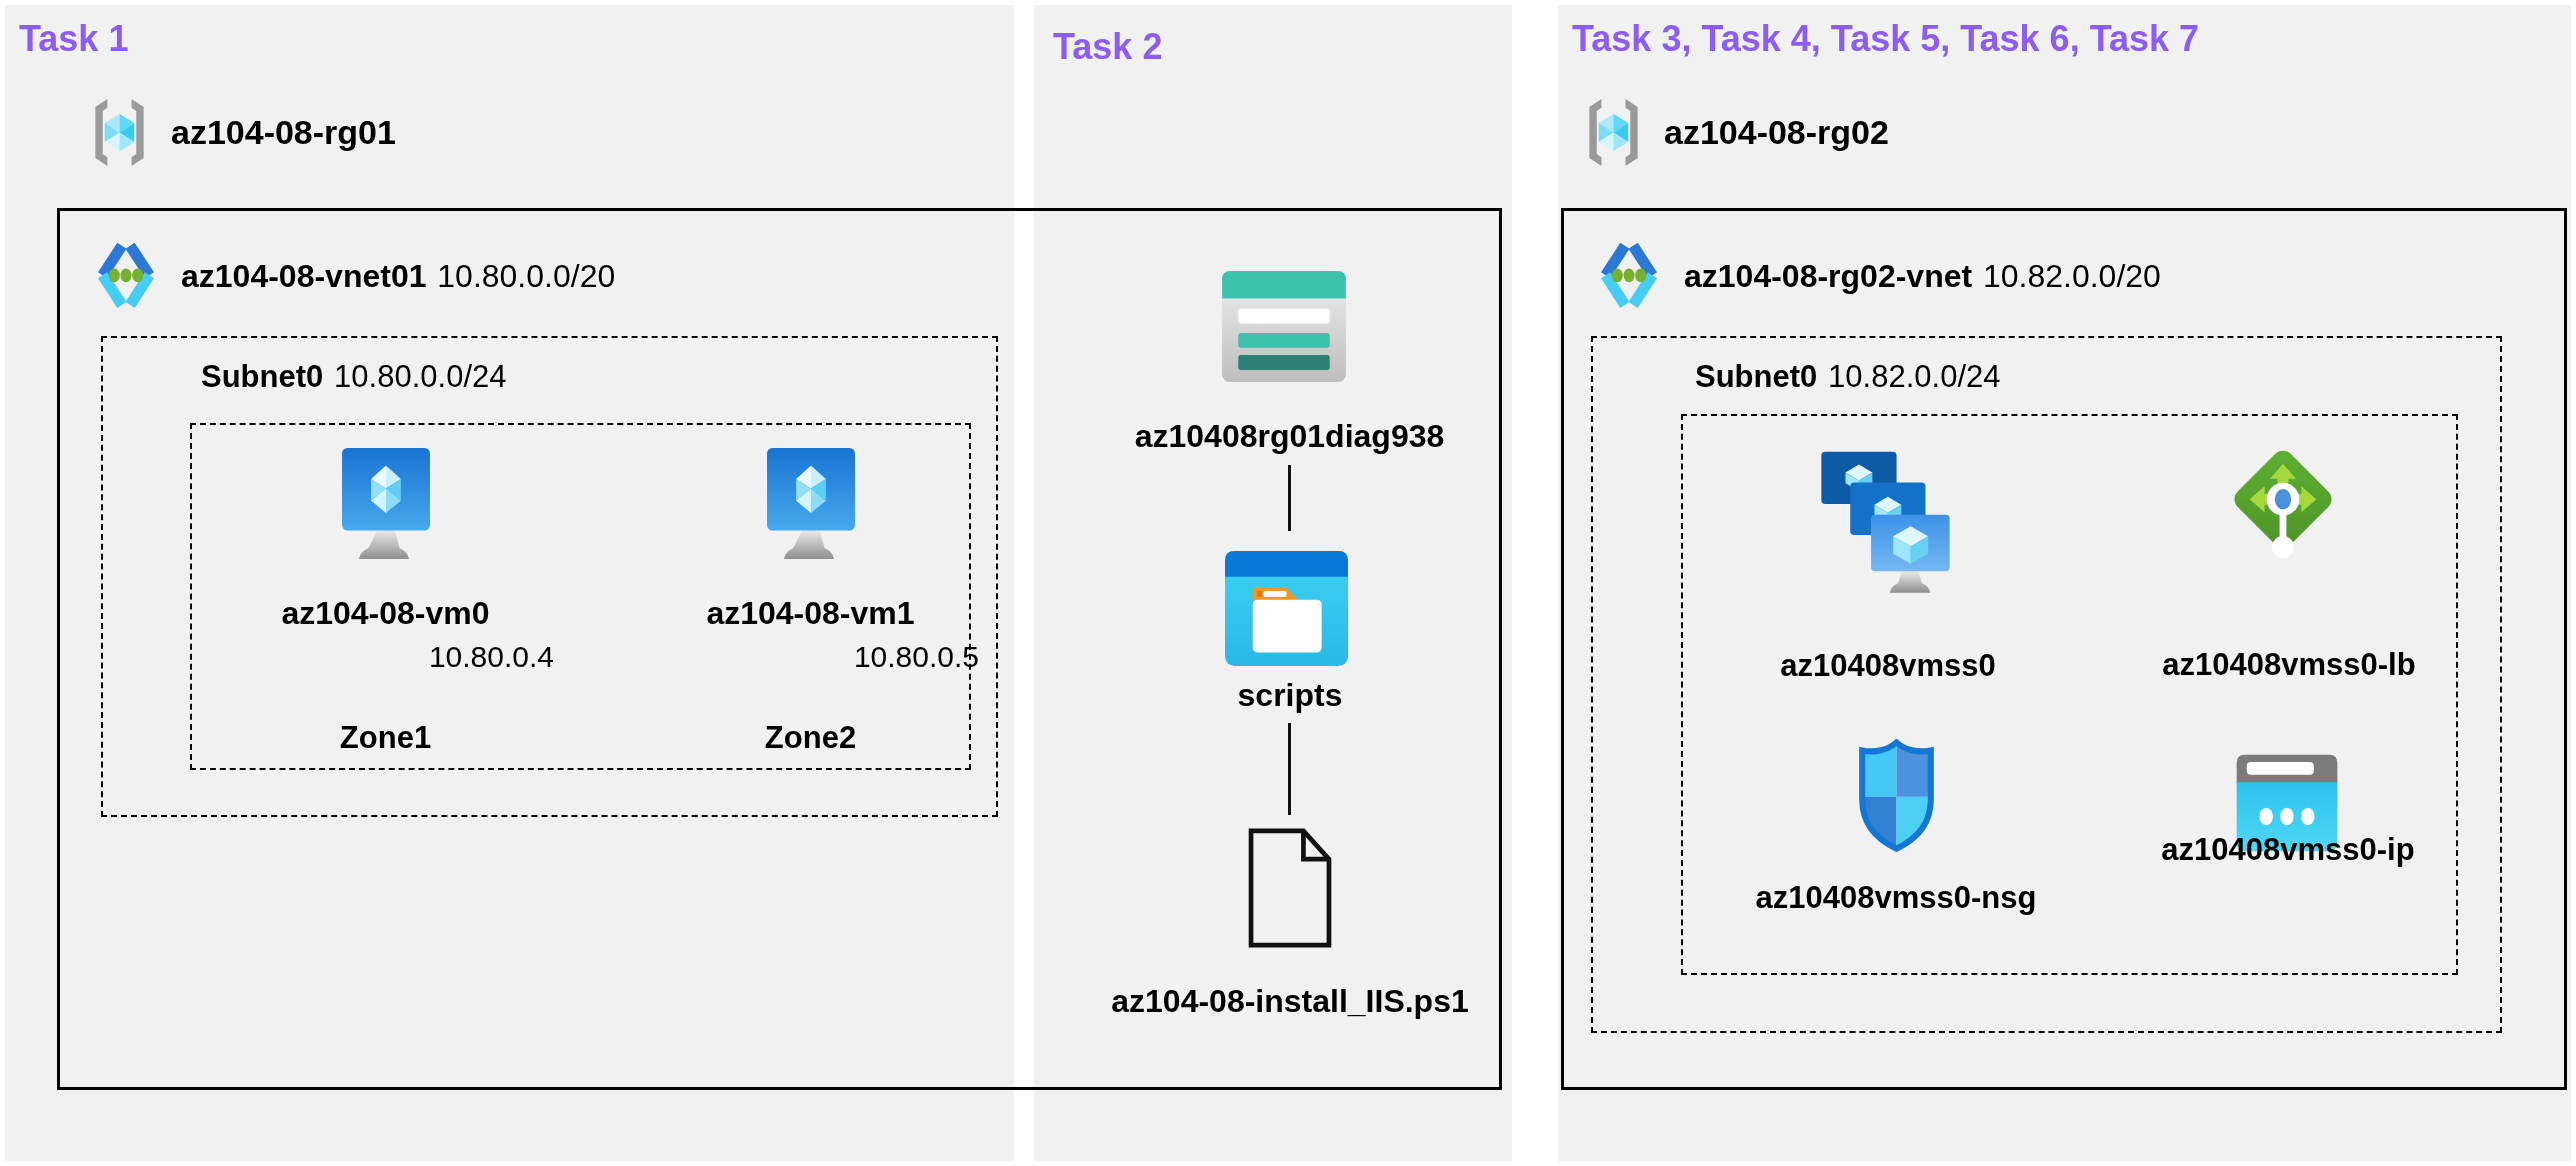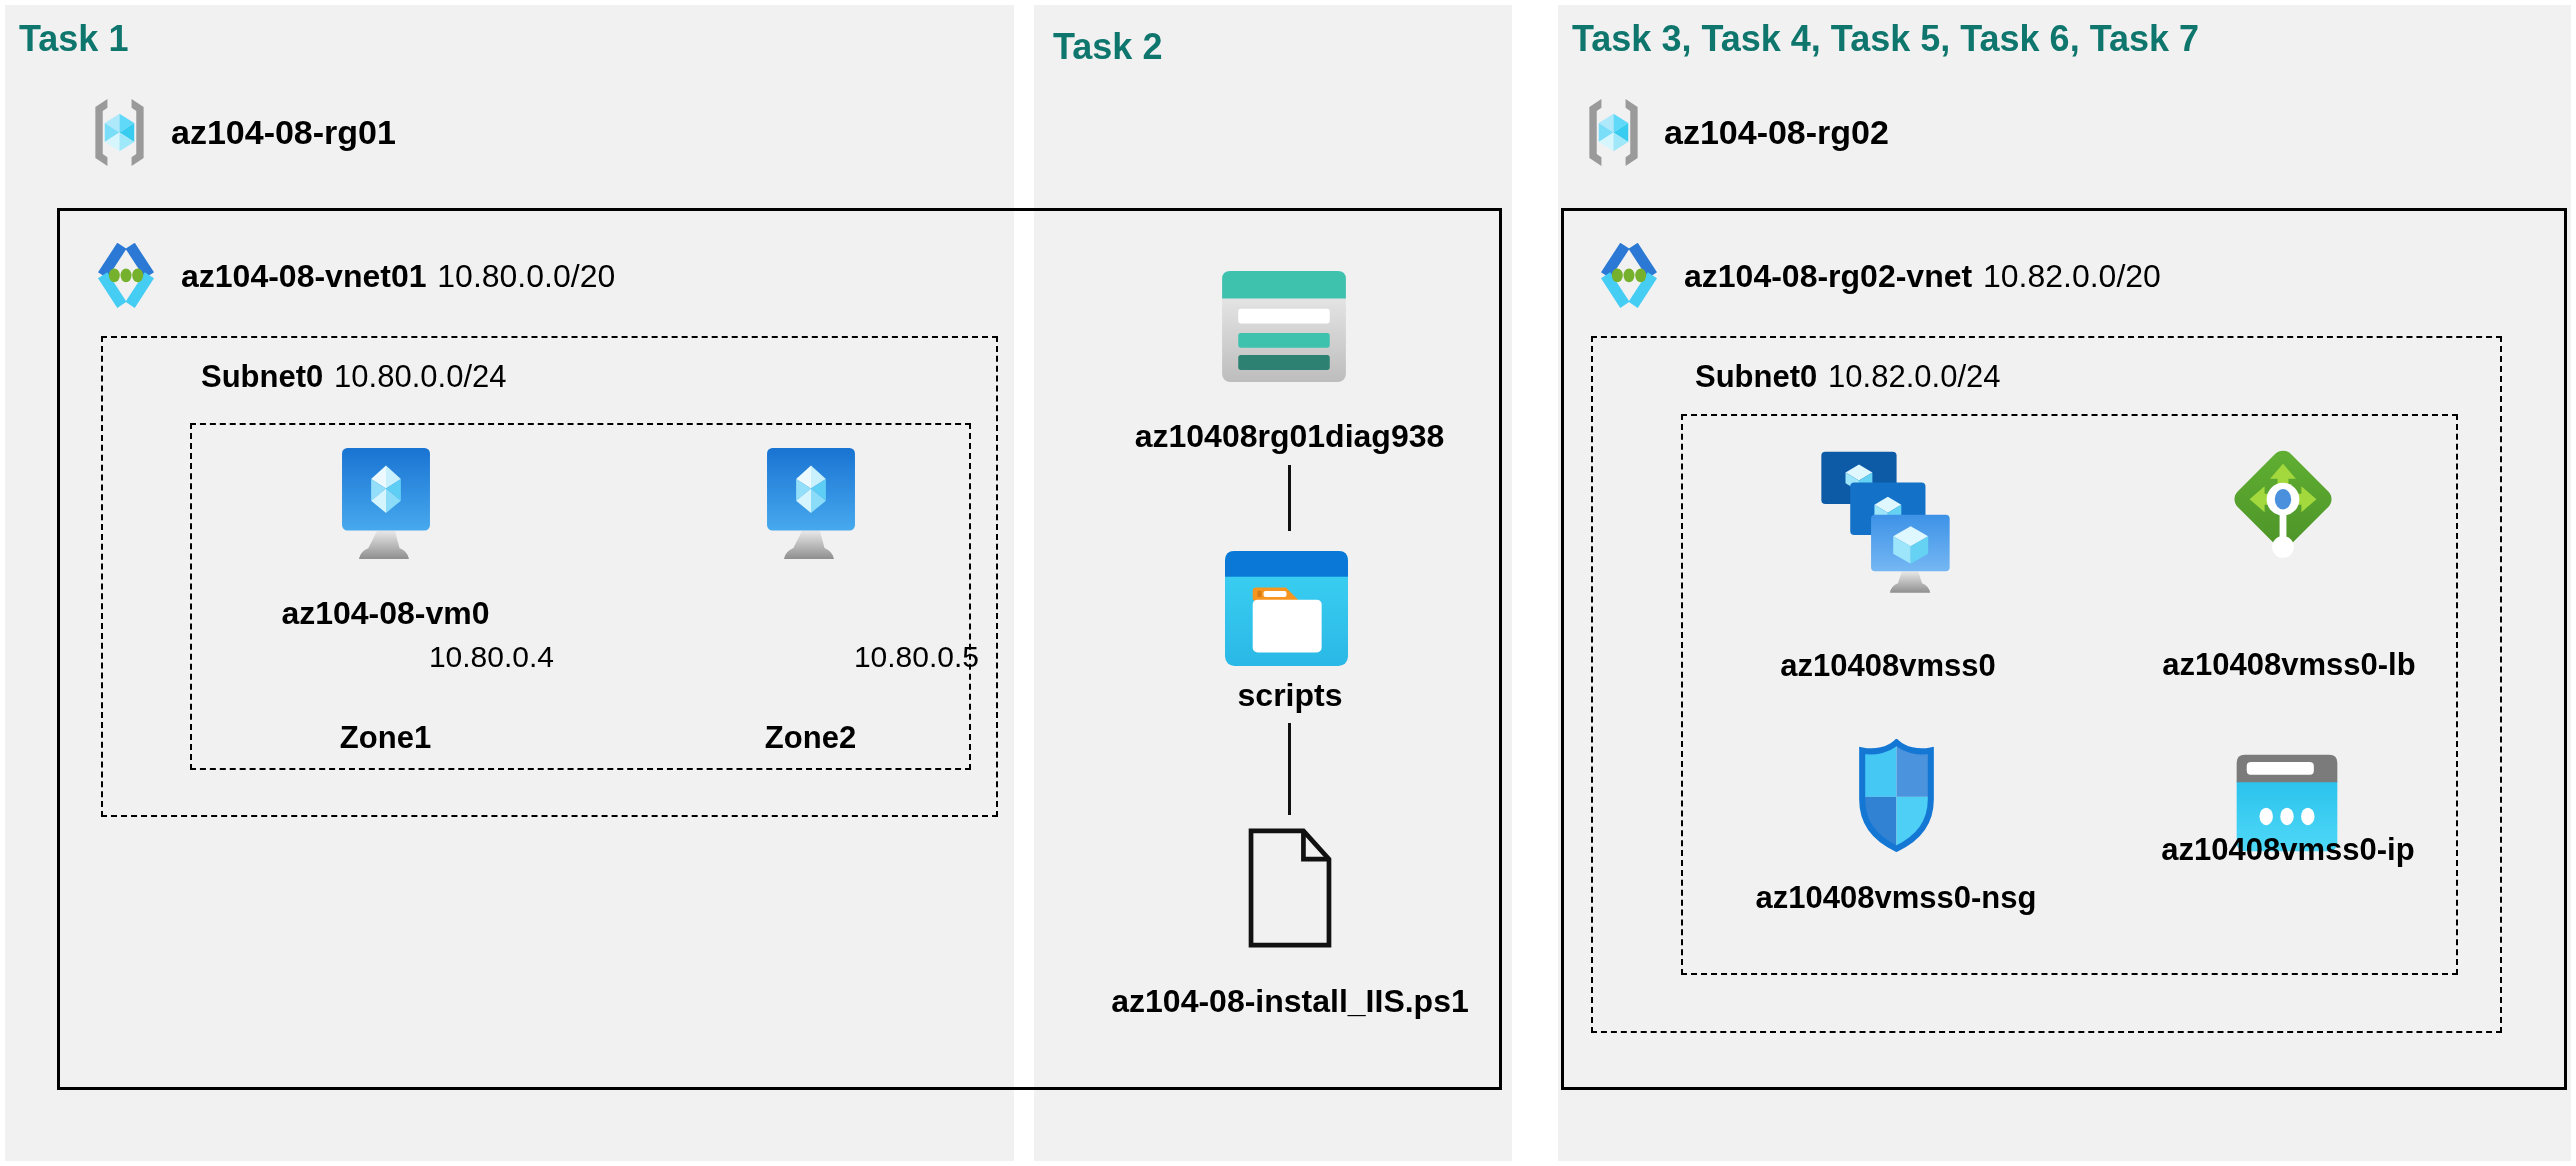--- a/index.html
+++ b/index.html
@@ -1,19 +1,19 @@
 <!DOCTYPE html>
 <html style="font-size:10.8px"><head>
 <meta charset="utf-8">
 <style>
   html,body{margin:0;padding:0;background:#ffffff;}
   .canvas{position:relative;width:2576px;height:1166px;background:#ffffff;
           font-family:"Liberation Sans","DejaVu Sans",sans-serif;color:#000;overflow:hidden;}
   .panel{position:absolute;top:5.4px;height:1156px;background:#f1f1f2;}
-  .task-header{position:absolute;font-size:36px;font-weight:bold;color:#0f766e;white-space:nowrap;}
+  .task-header{position:absolute;font-size:36px;font-weight:bold;color:#8b5cf6;white-space:nowrap;}
   .rg-label{position:absolute;font-size:34px;font-weight:bold;white-space:nowrap;}
   .vnet-box{position:absolute;border:3.4px solid #000;box-sizing:border-box;}
   .dash-box{position:absolute;border:2.7px dashed #000;box-sizing:border-box;}
   .vnet-label{position:absolute;font-size:32px;white-space:nowrap;}
   .subnet-label{position:absolute;font-size:31px;white-space:nowrap;margin-left:11px;}
   .b{font-weight:bold;}
   .cidr{margin-left:10.8px;font-weight:normal;}
   .ctr{position:absolute;text-align:center;white-space:nowrap;}
   .vm-name{font-size:32px;font-weight:bold;}
   .vm-ip{font-size:30px;font-weight:normal;text-align:right;}
@@ -148,20 +148,21 @@
   <svg class="icon" style="left:767px;top:448px;" width="88" height="115" viewBox="0 0 130 170">
     <path d="M52,122 h26 l7,26 q12,5 14,16 h-74 q2,-11 14,-16 z" fill="url(#g-stand)"></path>
     <rect x="0" y="0" width="130" height="122" rx="8" fill="url(#g-mon)"></rect>
     <polygon points="65,26 87,46 65,60" fill="#c9f0fd"></polygon>
     <polygon points="65,26 43,46 65,60" fill="#ecfaff"></polygon>
     <polygon points="43,46 65,60 43,78" fill="#93dff9"></polygon>
     <polygon points="87,46 65,60 87,78" fill="#5fcef4"></polygon>
     <polygon points="43,78 65,60 65,96" fill="#d4f4fe"></polygon>
     <polygon points="87,78 65,60 65,96" fill="#8adcf8"></polygon>
   </svg>
+  <div class="ctr vm-name" style="left:642px;width:337px;top:595px;">az104-08-vm1</div>
   <div class="ctr vm-ip" style="left:642px;width:337px;top:640px;">10.80.0.5</div>
   <div class="ctr vm-zone" style="left:642px;width:337px;top:720px;">Zone2</div>
 
   <svg class="icon" style="left:1222px;top:271px;" width="124" height="111" viewBox="0 0 184 165">
     <rect x="0" y="0" width="184" height="165" rx="12" fill="url(#g-sto)"></rect>
     <path d="M12,0 h160 q12,0 12,12 v29 h-184 v-29 q0,-12 12,-12 z" fill="#3ec2ae"></path>
     <rect x="24" y="56" width="136" height="22" rx="4" fill="#ffffff"></rect>
     <rect x="24" y="92" width="136" height="22" rx="4" fill="#3ec2ae"></rect>
     <rect x="24" y="125" width="136" height="22" rx="4" fill="#2c8172"></rect>
   </svg>

